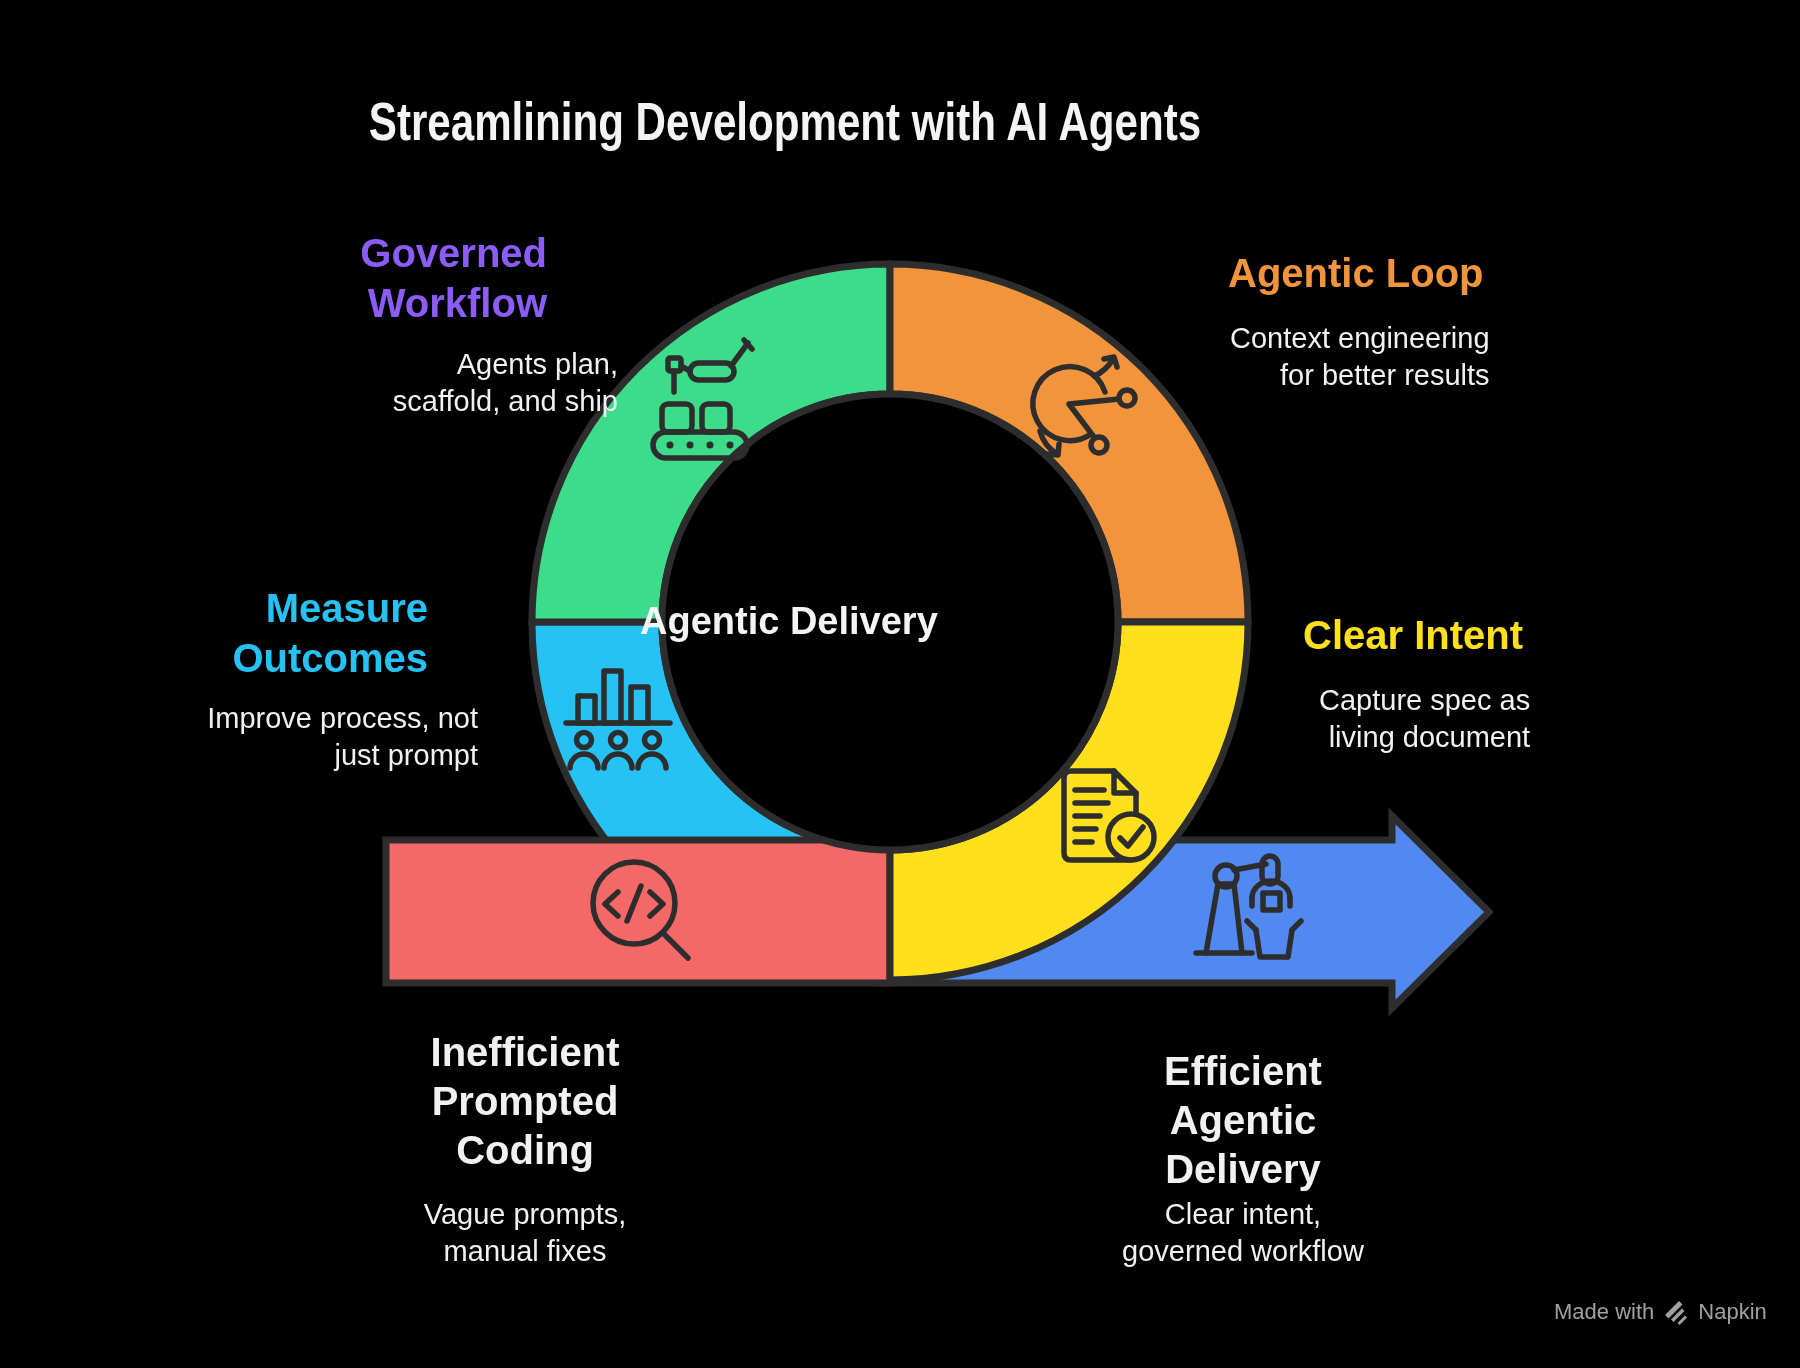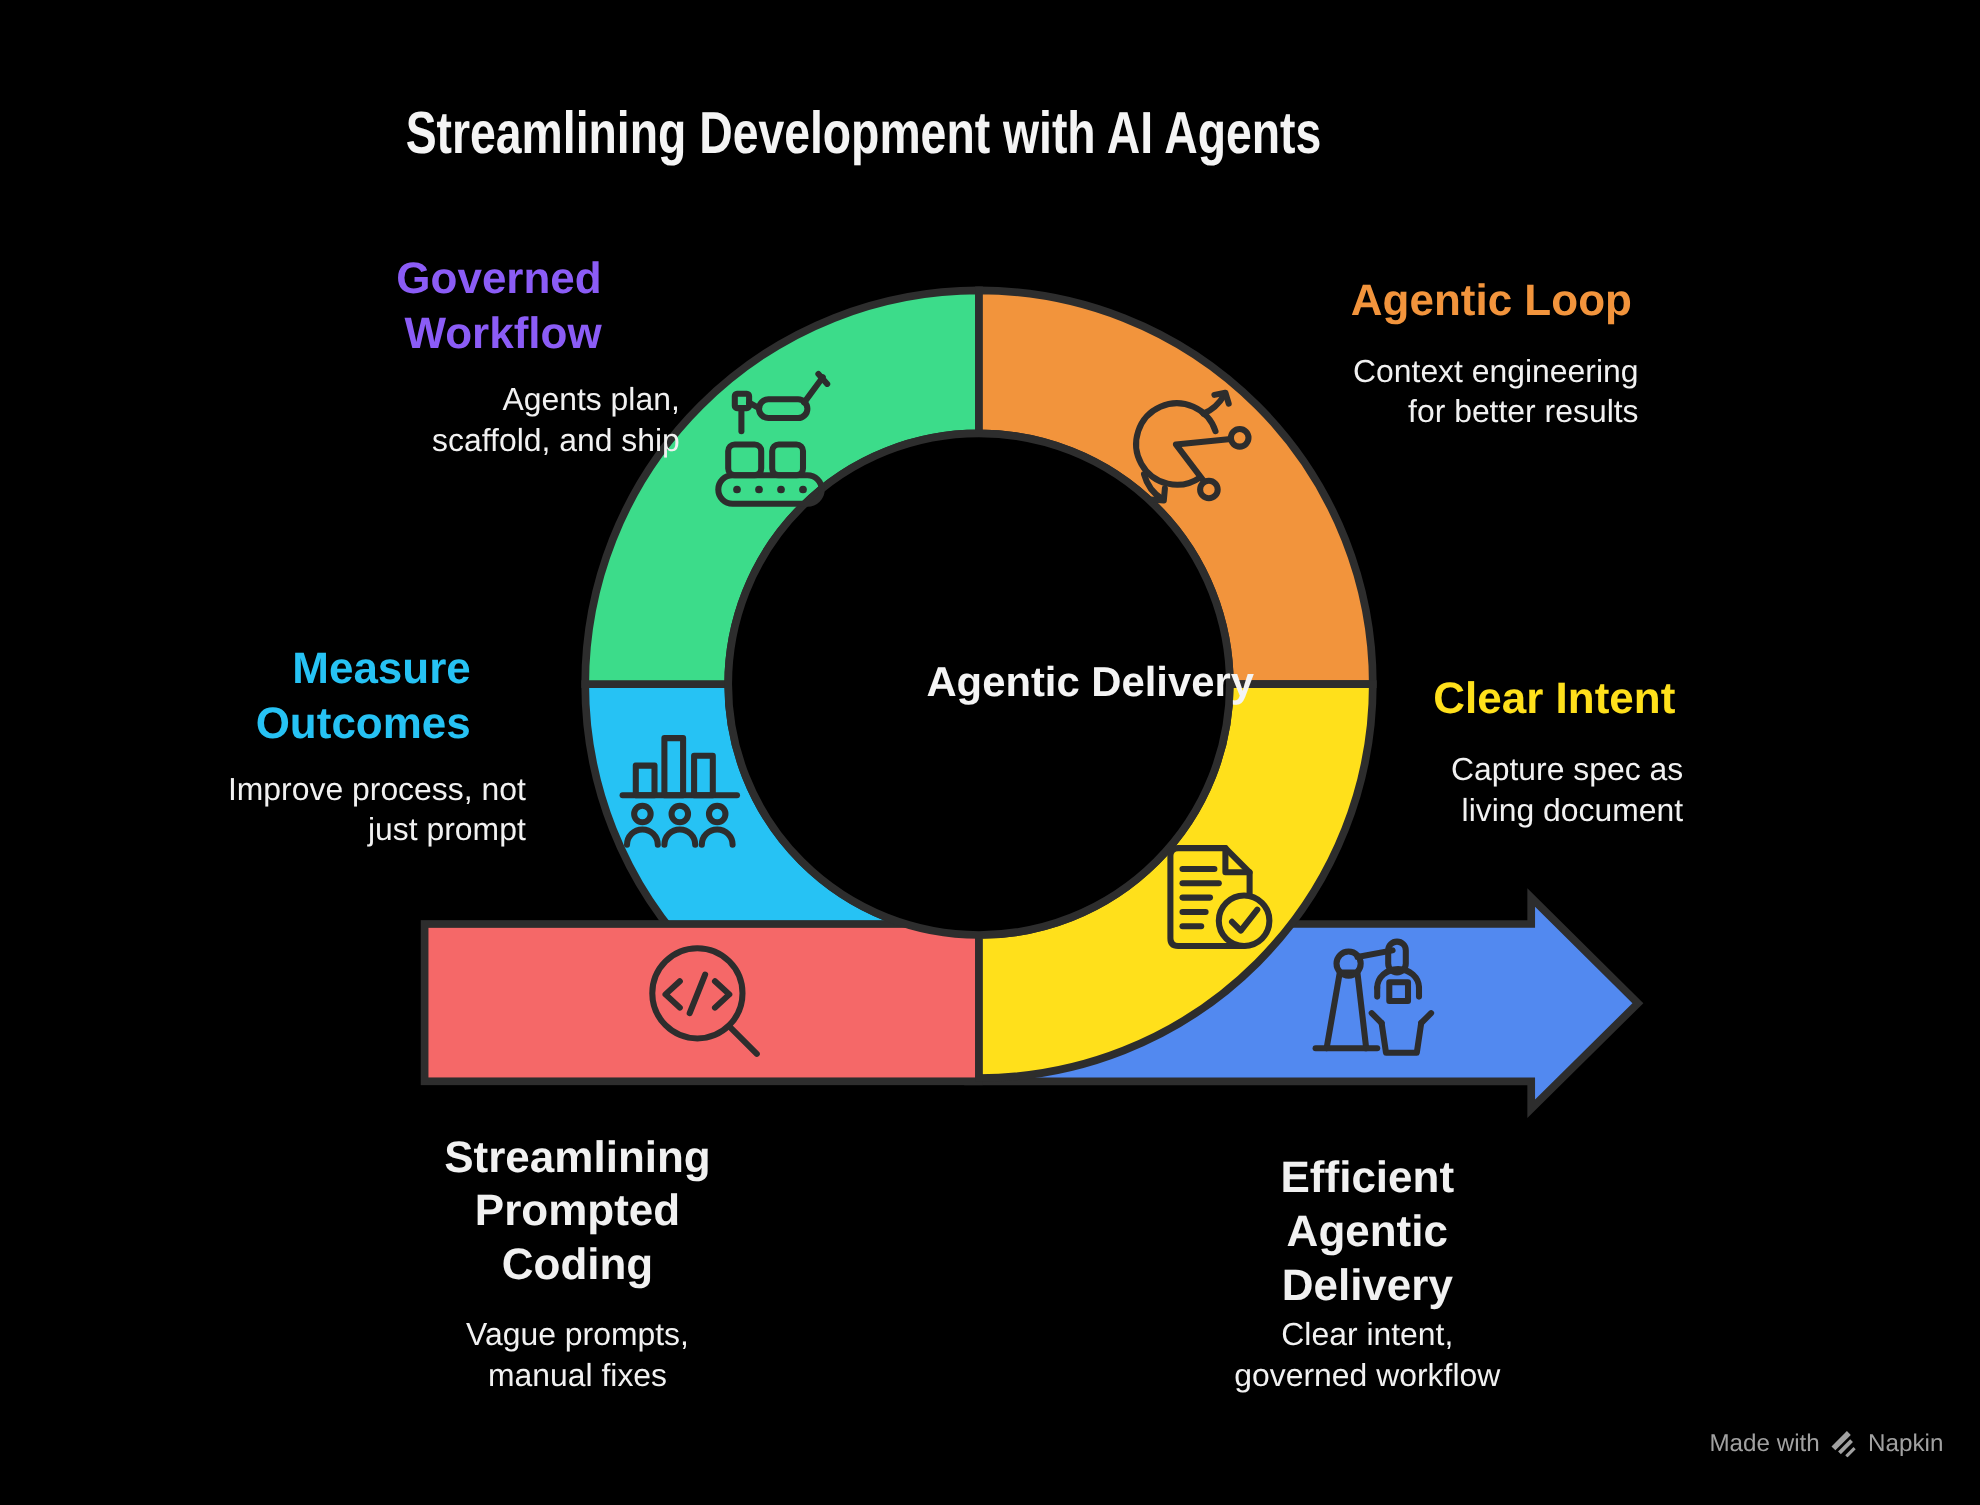--- a/index.html
+++ b/index.html
@@ -16,21 +16,21 @@
   .seg-desc{font-size:29px;line-height:1.28;}
   .align-r{text-align:right;}
   .align-l{text-align:right;}
   .align-c{text-align:center;}
   #title{
     left:235px;top:90px;width:1100px;text-align:center;
     font-size:54px;font-weight:bold;line-height:1.15;
     transform:scaleX(0.78);transform-origin:center;
     white-space:nowrap;color:#F4F4F4;
   }
-  #center-label{left:640px;top:600px;width:500px;text-align:right;
+  #center-label{left:640px;top:600px;width:500px;text-align:left;
     font-size:38px;font-weight:bold;color:#F4F4F4;}
   .bottom-heading{font-weight:bold;font-size:40px;line-height:1.22;color:#F1F1F1;}
   .bottom-desc{font-size:29px;line-height:1.28;color:#F1F1F1;}
   #footer{
     position:absolute;left:1533px;top:1296px;height:32px;
     display:flex;align-items:center;gap:9px;
     font-size:22px;color:#A1A1A1;margin-left:21px;
   }
 </style>
 </head>
@@ -143,21 +143,21 @@
 Outcomes</div>
 <div class="txt seg-desc align-r" style="right:1322px;top:700px;">Improve process, not
 just prompt</div>
 
 <div class="txt seg-heading align-l" style="left: 1303px; top: 610px; color: rgb(255, 224, 27);">Clear Intent</div>
 <div class="txt seg-desc align-l" style="left:1303px;top:682px;margin-left:16px;">Capture spec as
 living document</div>
 
 <div id="center-label" class="txt">Agentic Delivery</div>
 
-<div class="txt bottom-heading align-c" style="left:375px;top:1028px;width:300px;">Streamlining
+<div class="txt bottom-heading align-c" style="left:375px;top:1028px;width:300px;">Inefficient
 Prompted
 Coding</div>
 <div class="txt bottom-desc align-c" style="left:375px;top:1196px;width:300px;">Vague prompts,
 manual fixes</div>
 
 <div class="txt bottom-heading align-c" style="left:1093px;top:1028px;width:300px;margin-top:19px;">Efficient
 Agentic
 Delivery</div>
 <div class="txt bottom-desc align-c" style="left:1093px;top:1196px;width:300px;">Clear intent,
 governed workflow</div>

